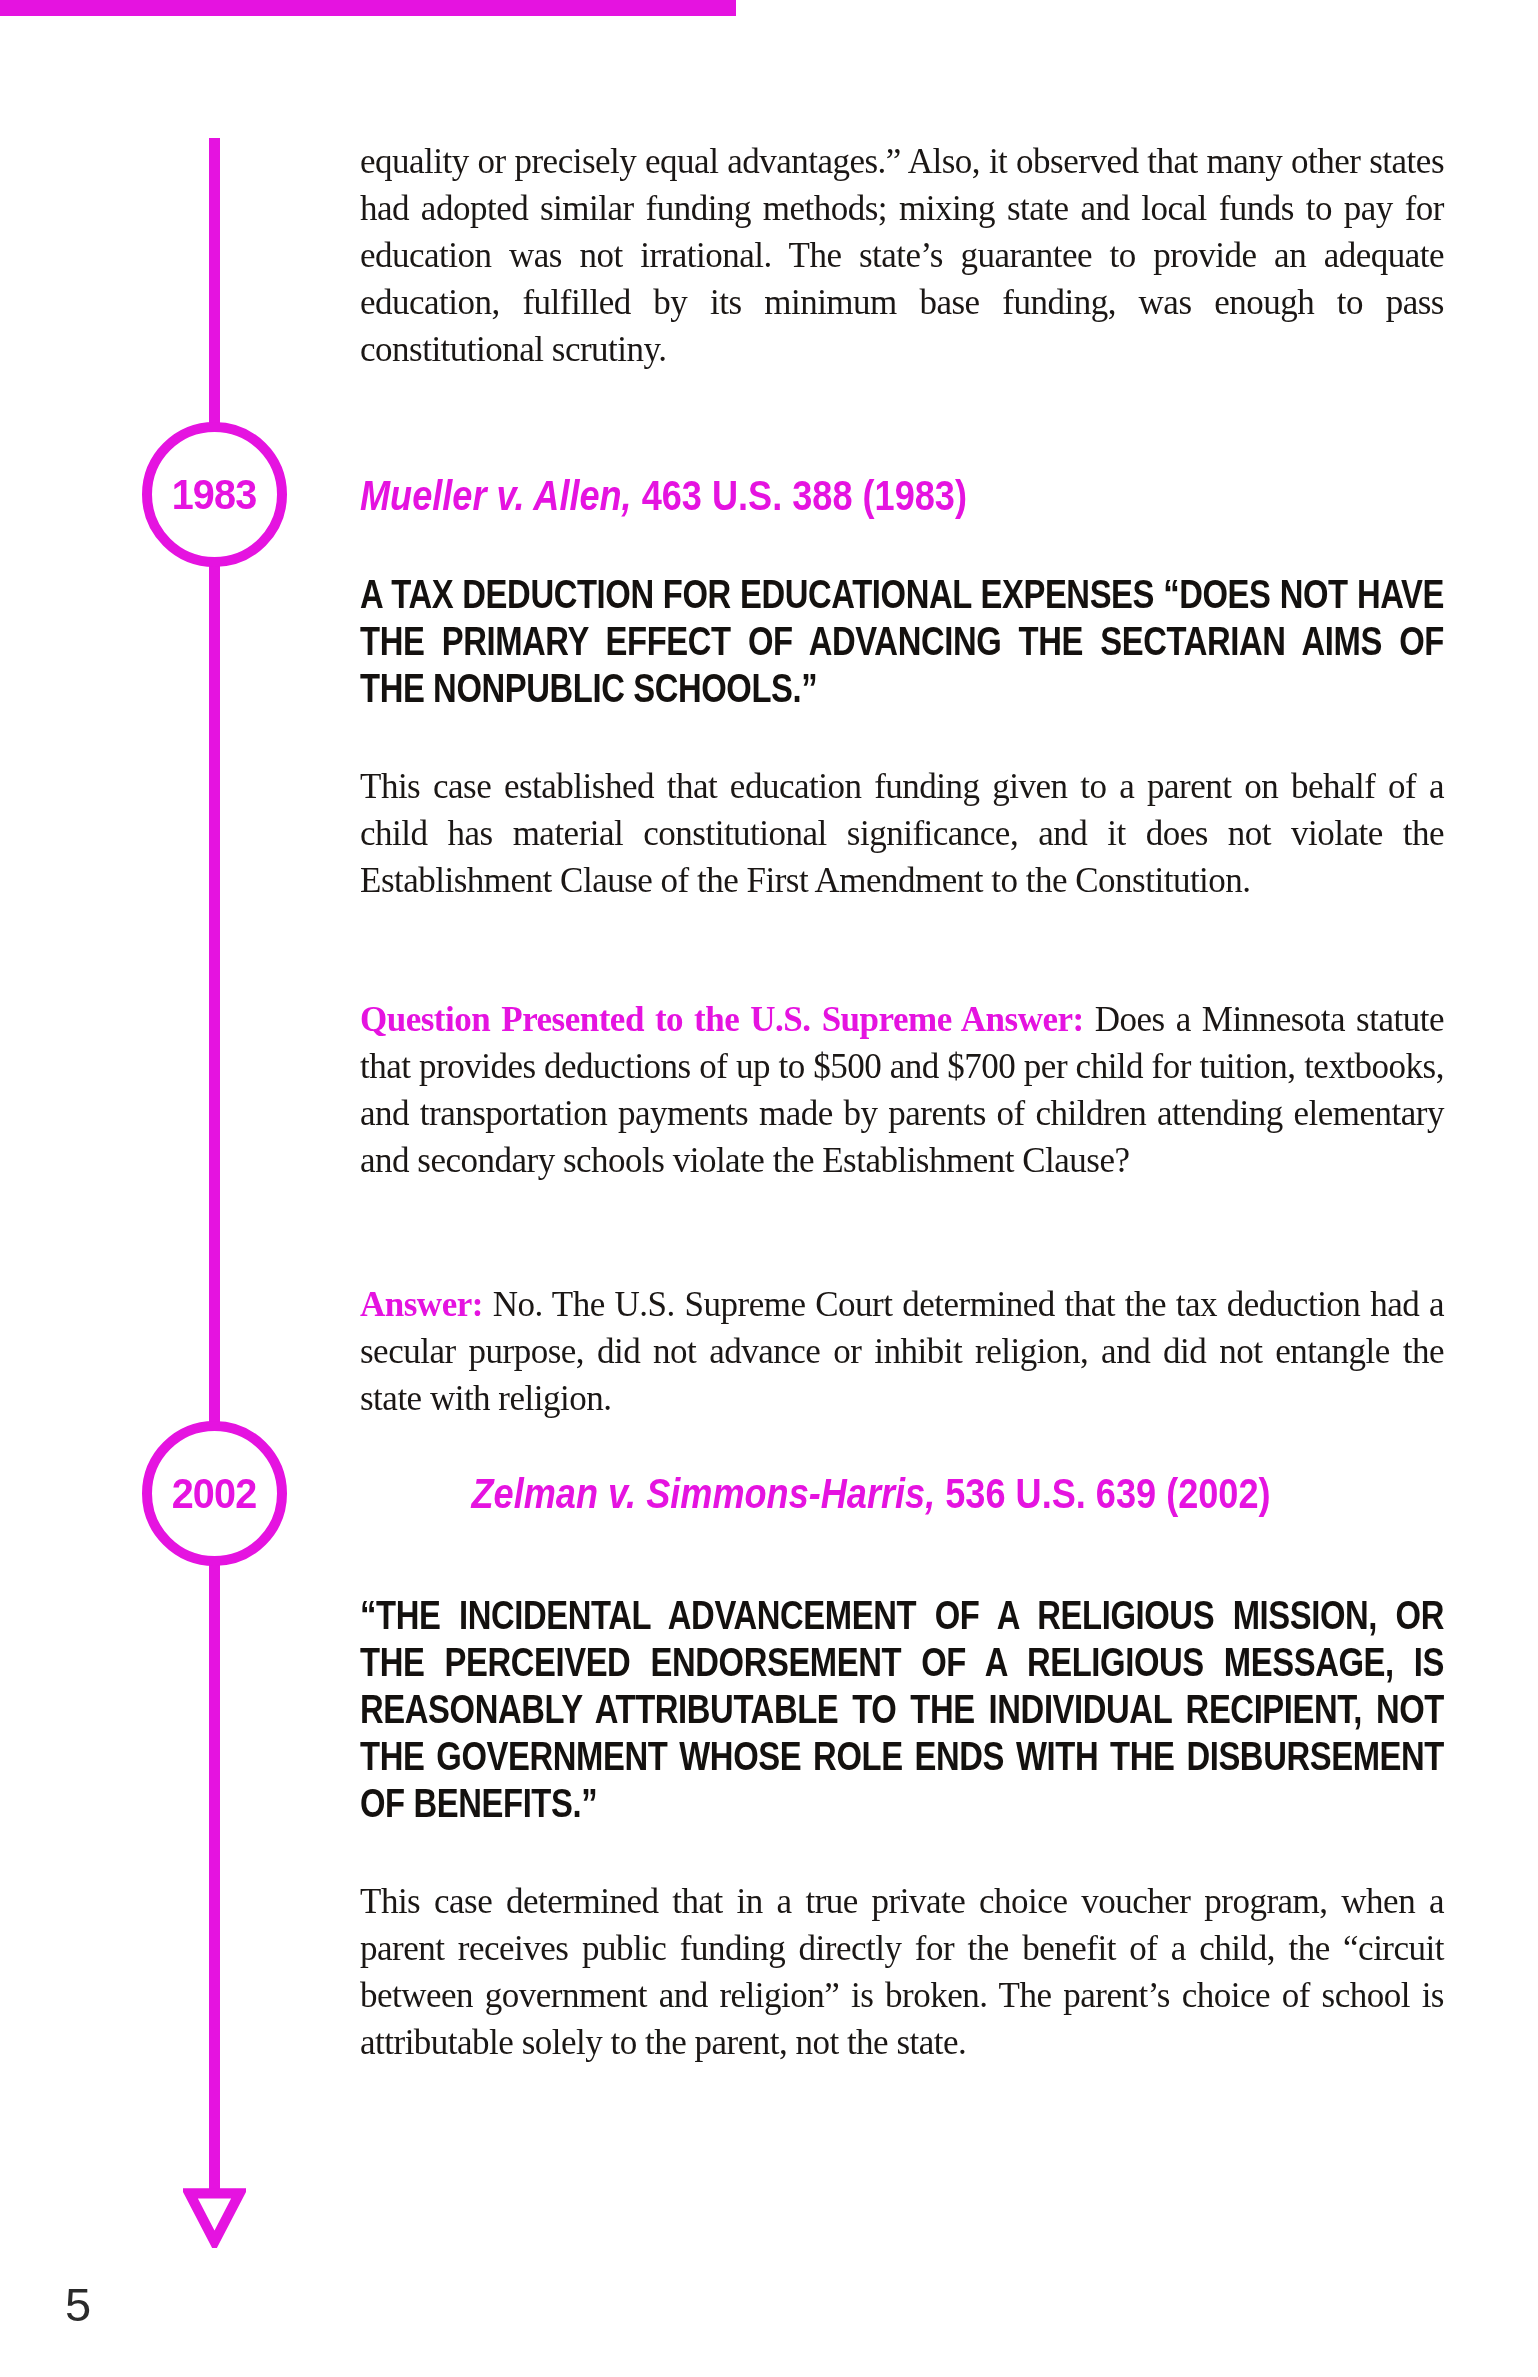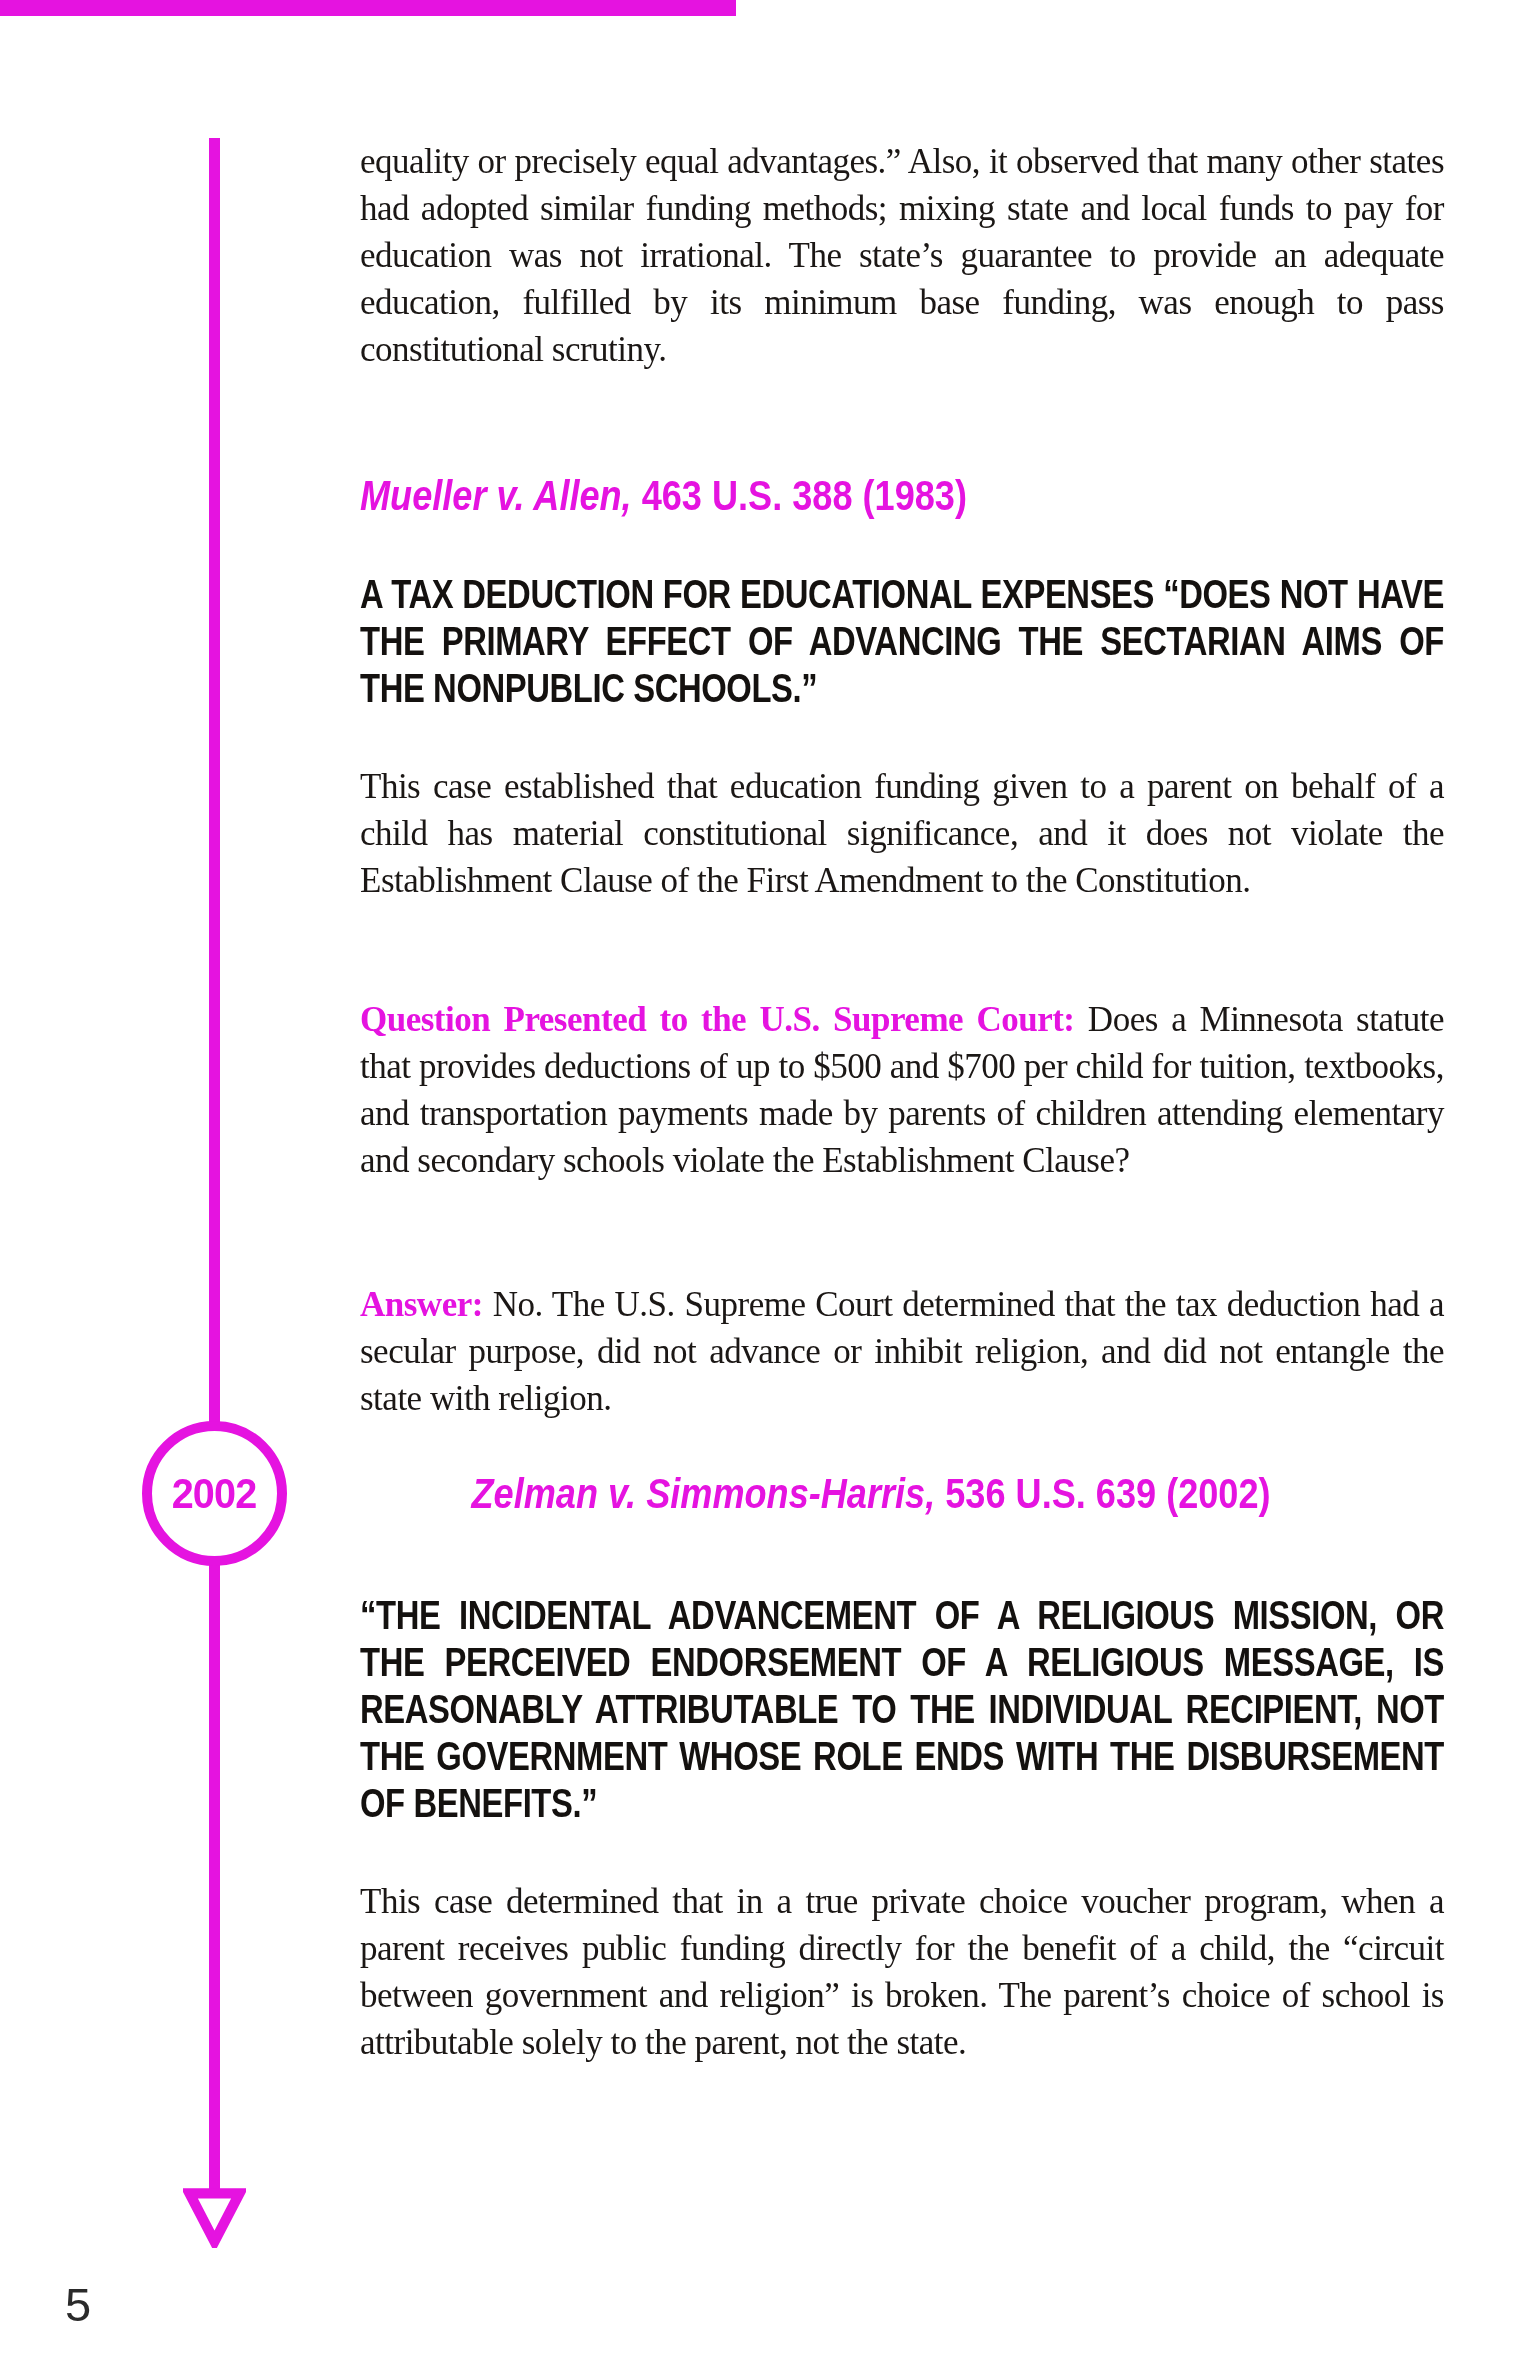--- a/index.html
+++ b/index.html
@@ -106,20 +106,23 @@
 </style>
 </head>
 <body>
 
 <div class="page">
 
   <div class="top-bar"></div>
 
   <div class="tl-line"></div>
 
+  <div class="year-circle yc-1983">
+    <span class="year-label">1983</span>
+  </div>
 
   <div class="year-circle yc-2002">
     <span class="year-label">2002</span>
   </div>
 
   <svg class="tl-arrow" width="63" height="63" viewBox="0 0 68 68">
     <polygon points="7,9 61,9 34,61" fill="#ffffff" stroke="#E513E0" stroke-width="11" stroke-linejoin="miter"></polygon>
   </svg>
 
   <div class="column-block" style="top:138px;">
@@ -132,21 +135,21 @@
 
   <div class="column-block" style="top:571px;">
     <div class="caps-quote">A TAX DEDUCTION FOR EDUCATIONAL EXPENSES “DOES NOT HAVE THE PRIMARY EFFECT OF ADVANCING THE SECTARIAN AIMS OF THE NONPUBLIC SCHOOLS.”</div>
   </div>
 
   <div class="column-block" style="top:763px;">
     <p class="body-par">This case established that education funding given to a parent on behalf of a child has material constitutional significance, and it does not violate the Establishment Clause of the First Amendment to the Constitution.</p>
   </div>
 
   <div class="column-block" style="top:996px;">
-    <p class="body-par"><span class="lead-label">Question Presented to the U.S. Supreme Court:</span><span> Does a Minnesota statute that provides deductions of up to $500 and $700 per child for tuition, textbooks, and transportation payments made by parents of children attending elementary and secondary schools violate the Establishment Clause?</span></p>
+    <p class="body-par"><span class="lead-label">Question Presented to the U.S. Supreme Answer:</span><span> Does a Minnesota statute that provides deductions of up to $500 and $700 per child for tuition, textbooks, and transportation payments made by parents of children attending elementary and secondary schools violate the Establishment Clause?</span></p>
   </div>
 
   <div class="column-block" style="top:1281px;">
     <p class="body-par"><span class="lead-label">Answer:</span><span> No. The U.S. Supreme Court determined that the tax deduction had a secular purpose, did not advance or inhibit religion, and did not entangle the state with religion.</span></p>
   </div>
 
   <div class="column-block" style="top:1467px;text-align:right;">
     <h2 class="case-heading"><span class="case-name">Zelman v. Simmons-Harris,</span><span class="case-citation"> 536 U.S. 639 (2002)</span></h2>
   </div>
 

